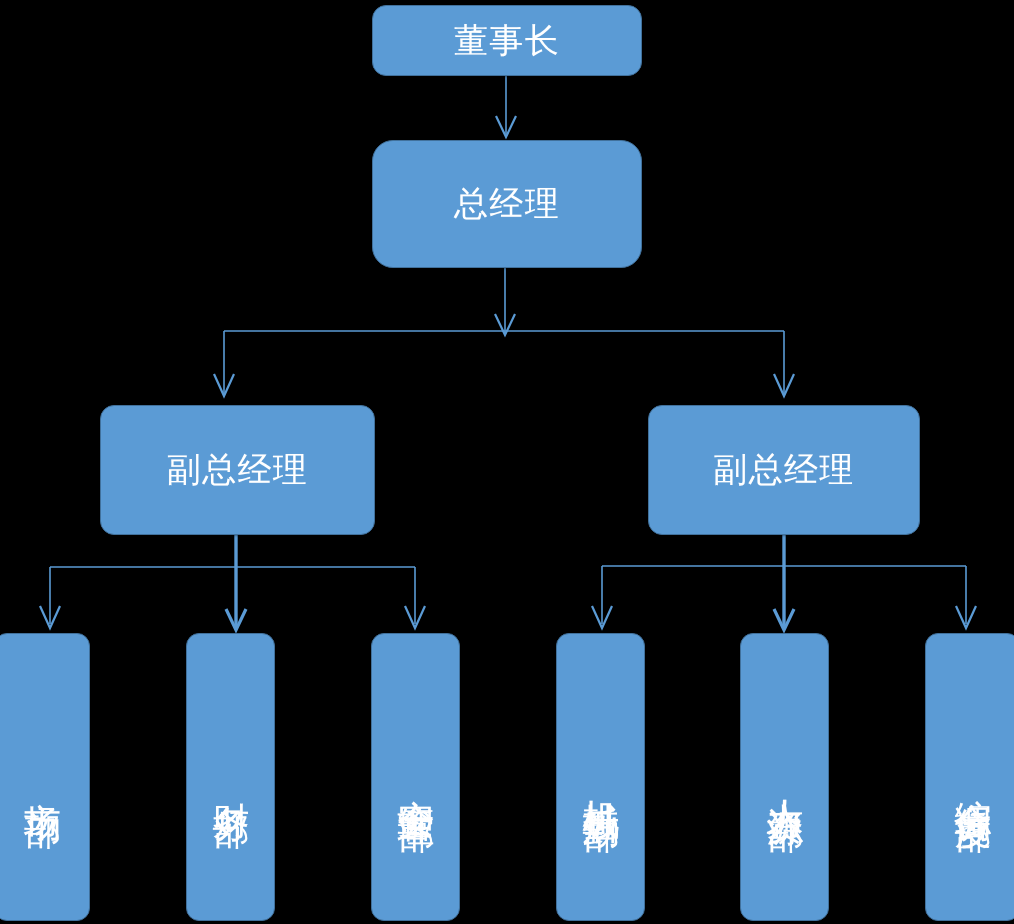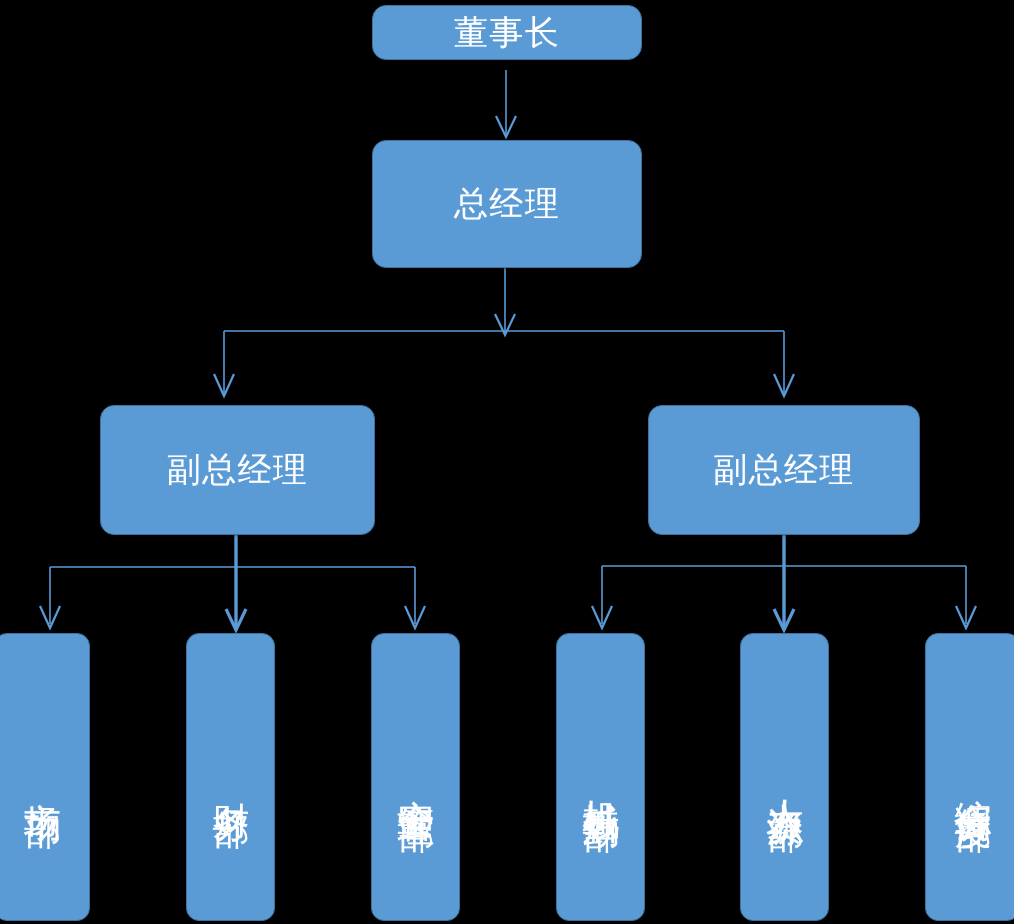--- a/index.html
+++ b/index.html
@@ -100,25 +100,25 @@
       <path class="head" d="M 774 609 L 784 630 L 794 609"></path>
       <line class="thin" x1="602" y1="566" x2="966" y2="566"></line>
       <line class="thin" x1="602" y1="566" x2="602" y2="624"></line>
       <path class="head-thin" d="M 592 606 L 602 628 L 612 606"></path>
       <line class="thin" x1="966" y1="566" x2="966" y2="624"></line>
       <path class="head-thin" d="M 956 606 L 966 628 L 976 606"></path>
     </g>
 
   </svg>
 
-  <div class="node horiz" style="left:372px; top:5px; width:270px; height:55px;">
+  <div class="node horiz" style="left:372px; top:5px; width:270px; height:71px;">
     <span>董事长</span>
   </div>
 
-  <div class="node horiz" style="left:372px; top:140px; width:270px; height:128px;">
+  <div class="node horiz" style="left:372px; top:140px; width:270px; height:128px;border-radius:21px;">
     <span>总经理</span>
   </div>
 
   <div class="node horiz" style="left:100px; top:405px; width:275px; height:130px;">
     <span>副总经理</span>
   </div>
 
   <div class="node horiz" style="left:648px; top:405px; width:272px; height:130px;">
     <span>副总经理</span>
   </div>

